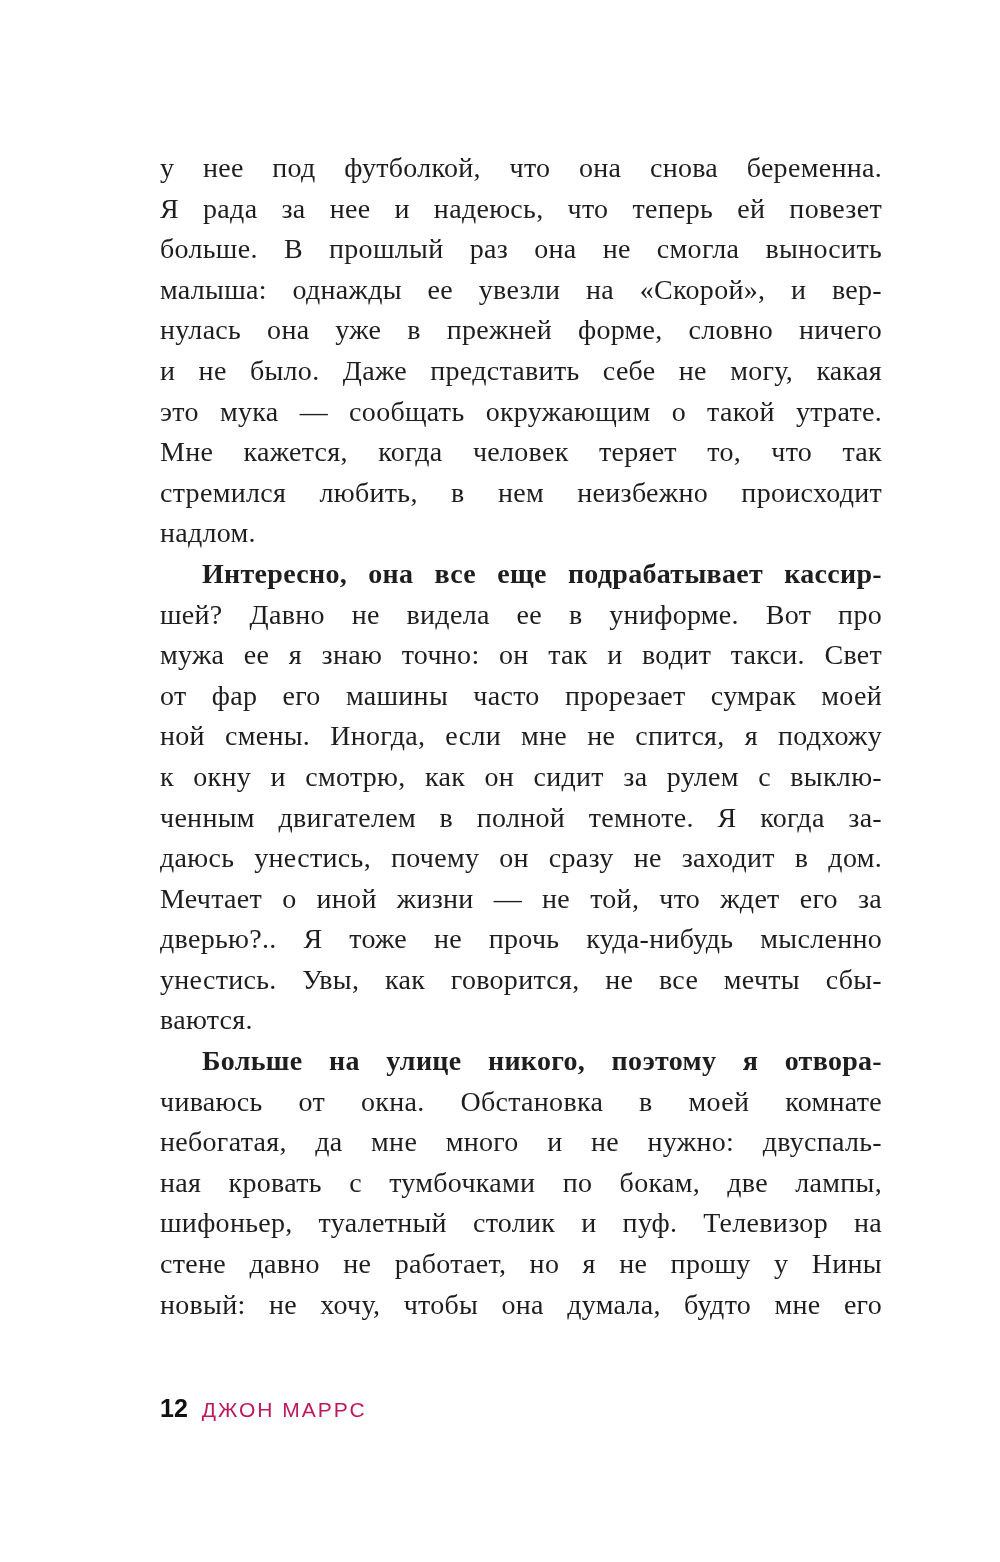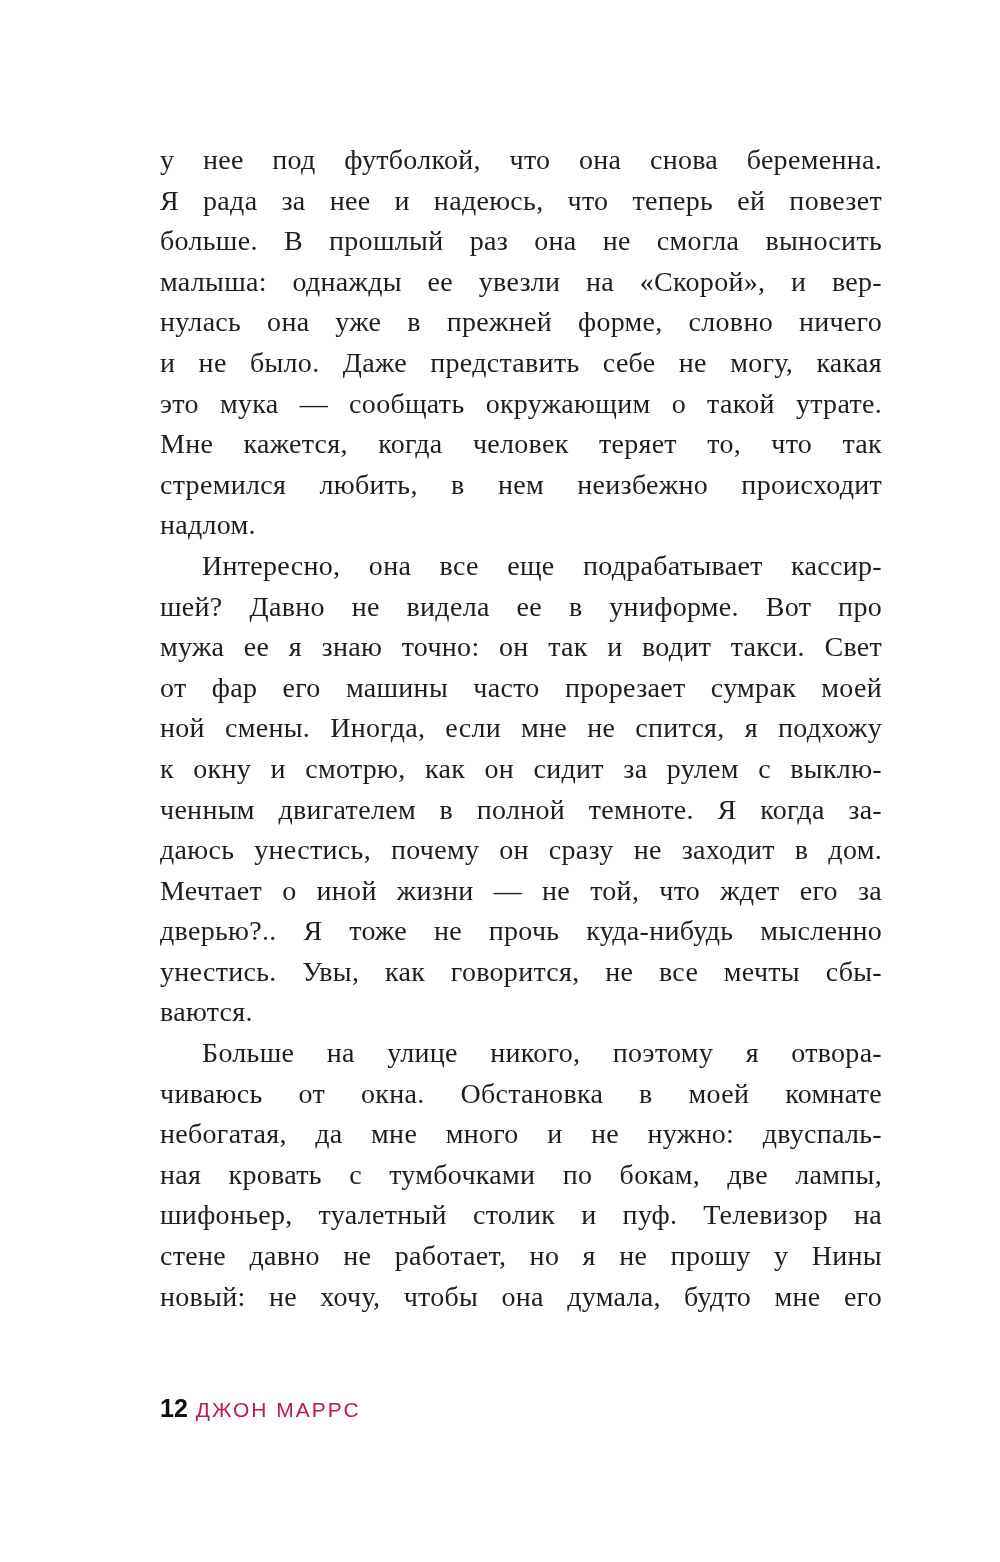--- a/index.html
+++ b/index.html
@@ -14,45 +14,46 @@
     position: relative;
     width: 1000px;
     height: 1562px;
     background: #ffffff;
     overflow: hidden;
     color: #1e1e1e;
   }
   .text-block {
     position: absolute;
     left: 160px;
-    top: 140px;
+    top: 148px;
     width: 722px;
   }
   .para { margin: 0; padding: 0; }
   .line {
     font-size: 28px;
     line-height: 40.6px;
     letter-spacing: 0.3px;
     text-align: justify;
     text-align-last: justify;
     color: #1e1e1e;
   }
   .line.lastline {
     text-align-last: left;
   }
   .line.firstindent {
     text-indent: 42px;
+    font-weight: bold;
   }
   .footer {
     position: absolute;
     left: 160px;
     top: 1394px;
     display: flex;
     align-items: baseline;
-    gap: 8px;
+    gap: 14px;
     font-family: "Liberation Sans", "DejaVu Sans", sans-serif;
   }
   .footer .num {
     font-weight: 700;
     font-size: 25px;
     color: #111111;
   }
   .footer .name {
     font-size: 21px;
     letter-spacing: 2px;

